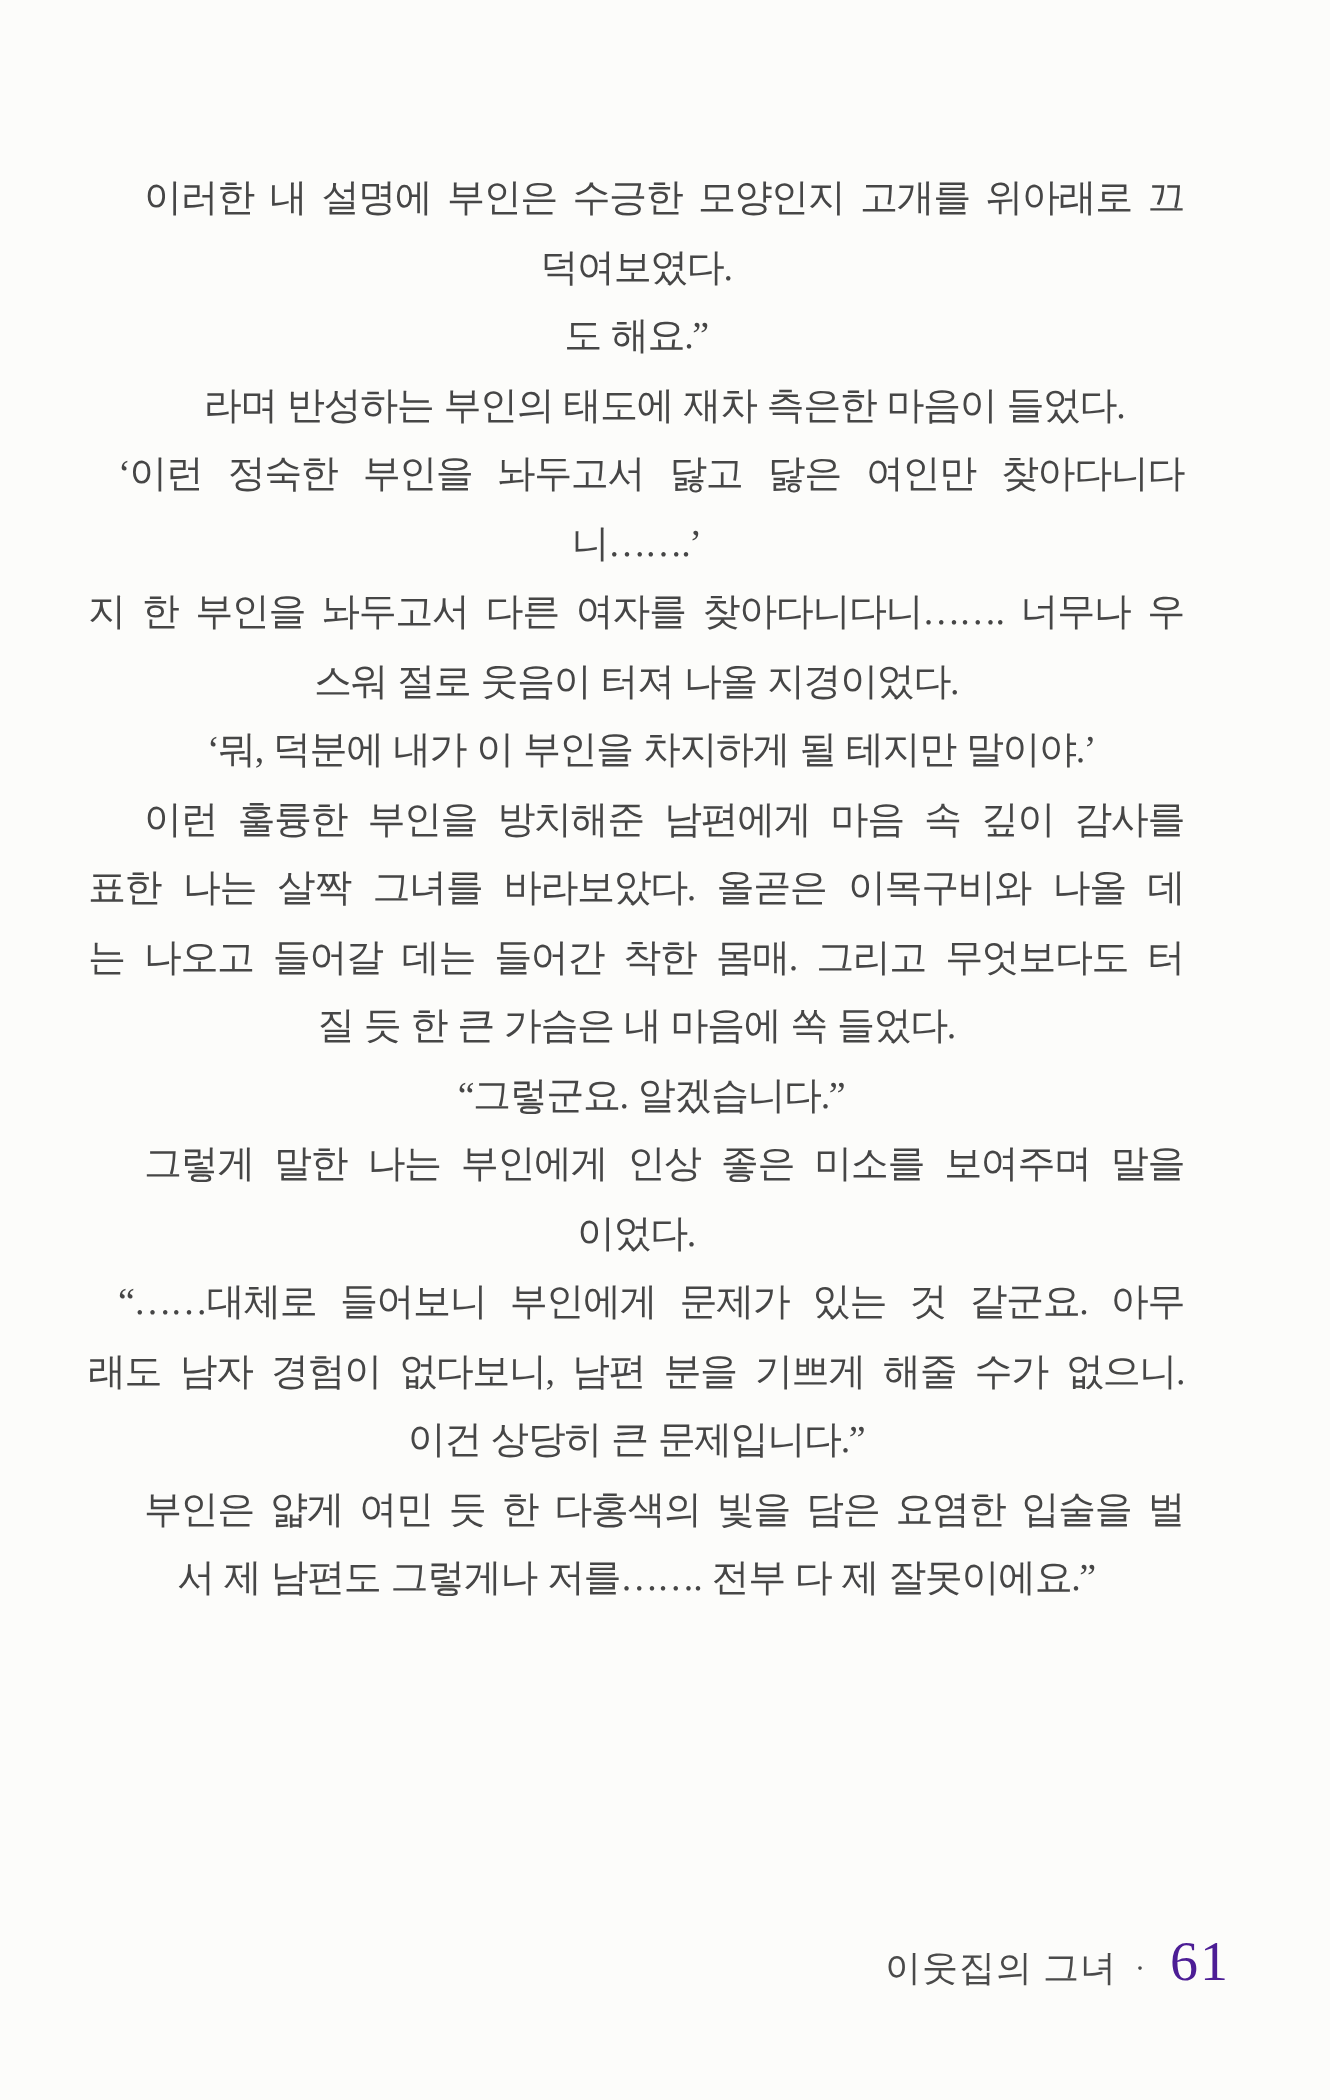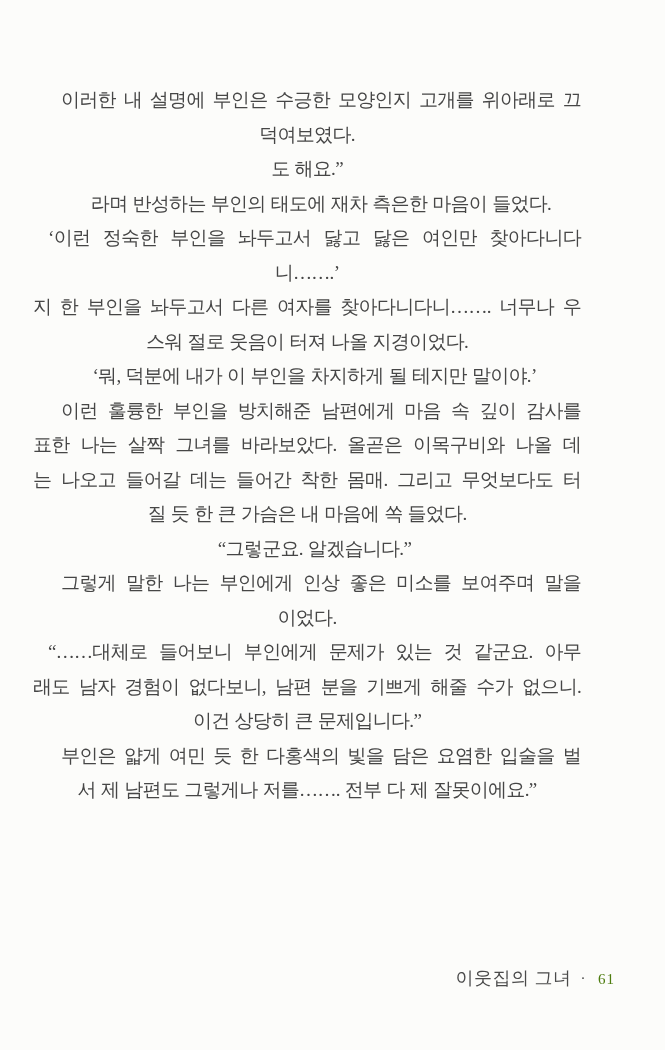--- a/index.html
+++ b/index.html
@@ -7,21 +7,21 @@
     position: relative;
     width: 665px;
     height: 1050px;
     background: #fcfcfa;
     overflow: hidden;
     font-family: "Liberation Serif", "DejaVu Serif", serif;
     color: #464646;
   }
   .text-block {
     position: absolute;
-    left: 33px;
+    left: 44px;
     top: 83px;
     width: 548px;
     font-size: 19px;
     line-height: 34.5px;
     letter-spacing: -0.7px;
     word-spacing: 1px;
   }
   .line {
     height: 34.5px;
     text-align: center;
@@ -44,23 +44,23 @@
     color: #4a4a4a;
     white-space: nowrap;
   }
   .footer .sep {
     display: inline-block;
     margin: 0 12px 0 9px;
     font-size: 15px;
     vertical-align: 1px;
   }
   .footer .pagenum {
-    font-size: 15px;
+    font-size: 28px;
     letter-spacing: 1px;
-    color: #4d7c0f;
+    color: #4c1d95;
   }
 </style>
 </head>
 <body>
 
 <div class="page">
 
   <div class="text-block">
     <div class="line ind just">이러한 내 설명에 부인은 수긍한 모양인지 고개를 위아래로 끄</div>
     <div class="line">덕여보였다.</div>

